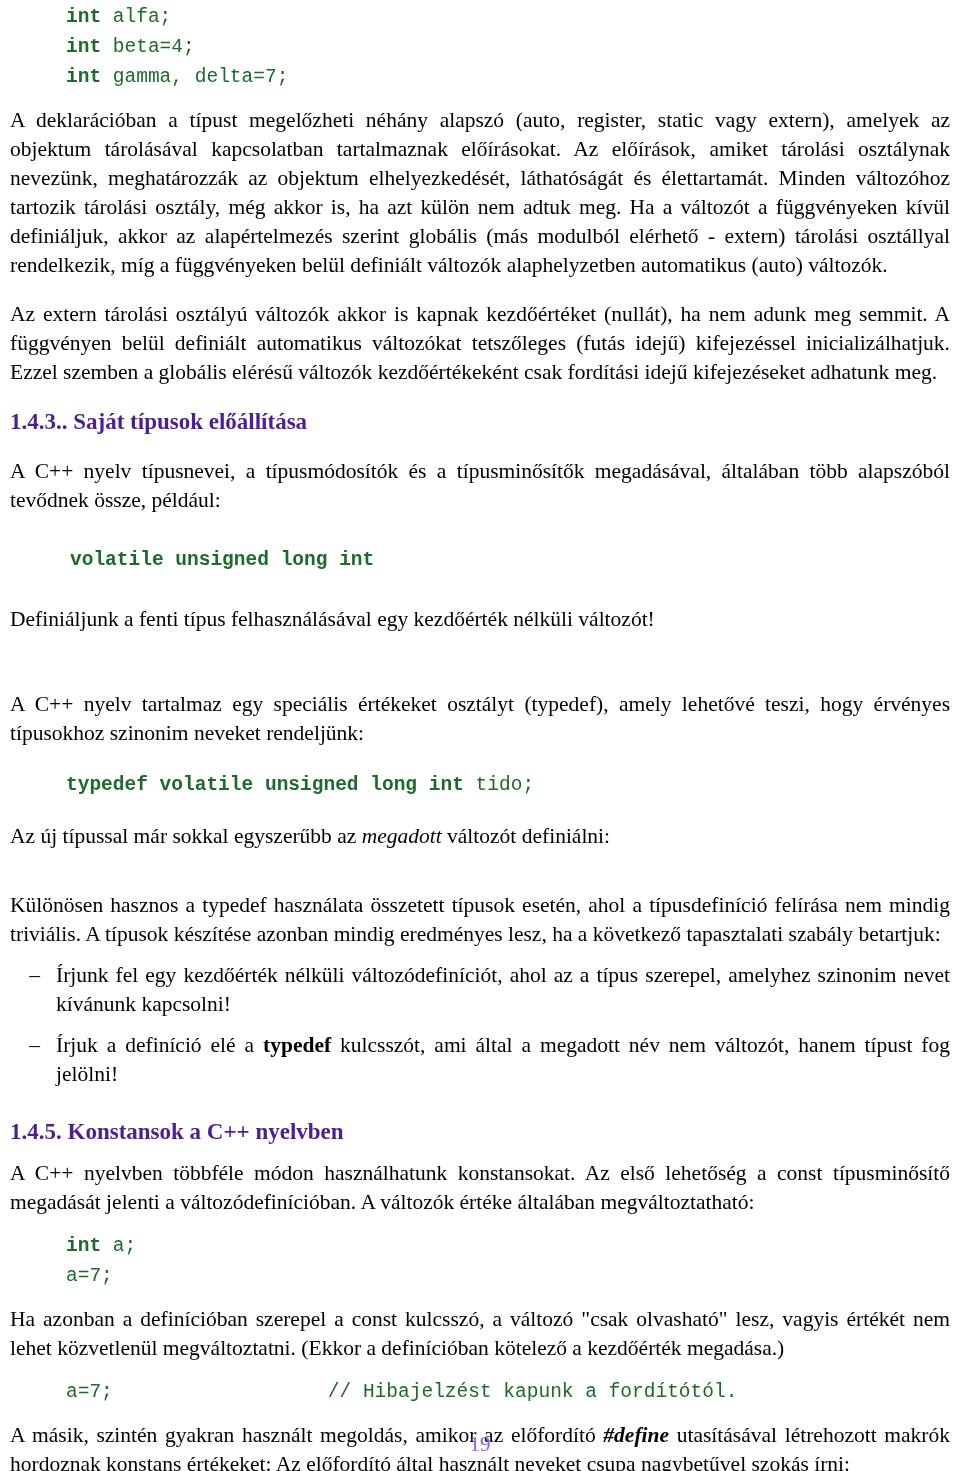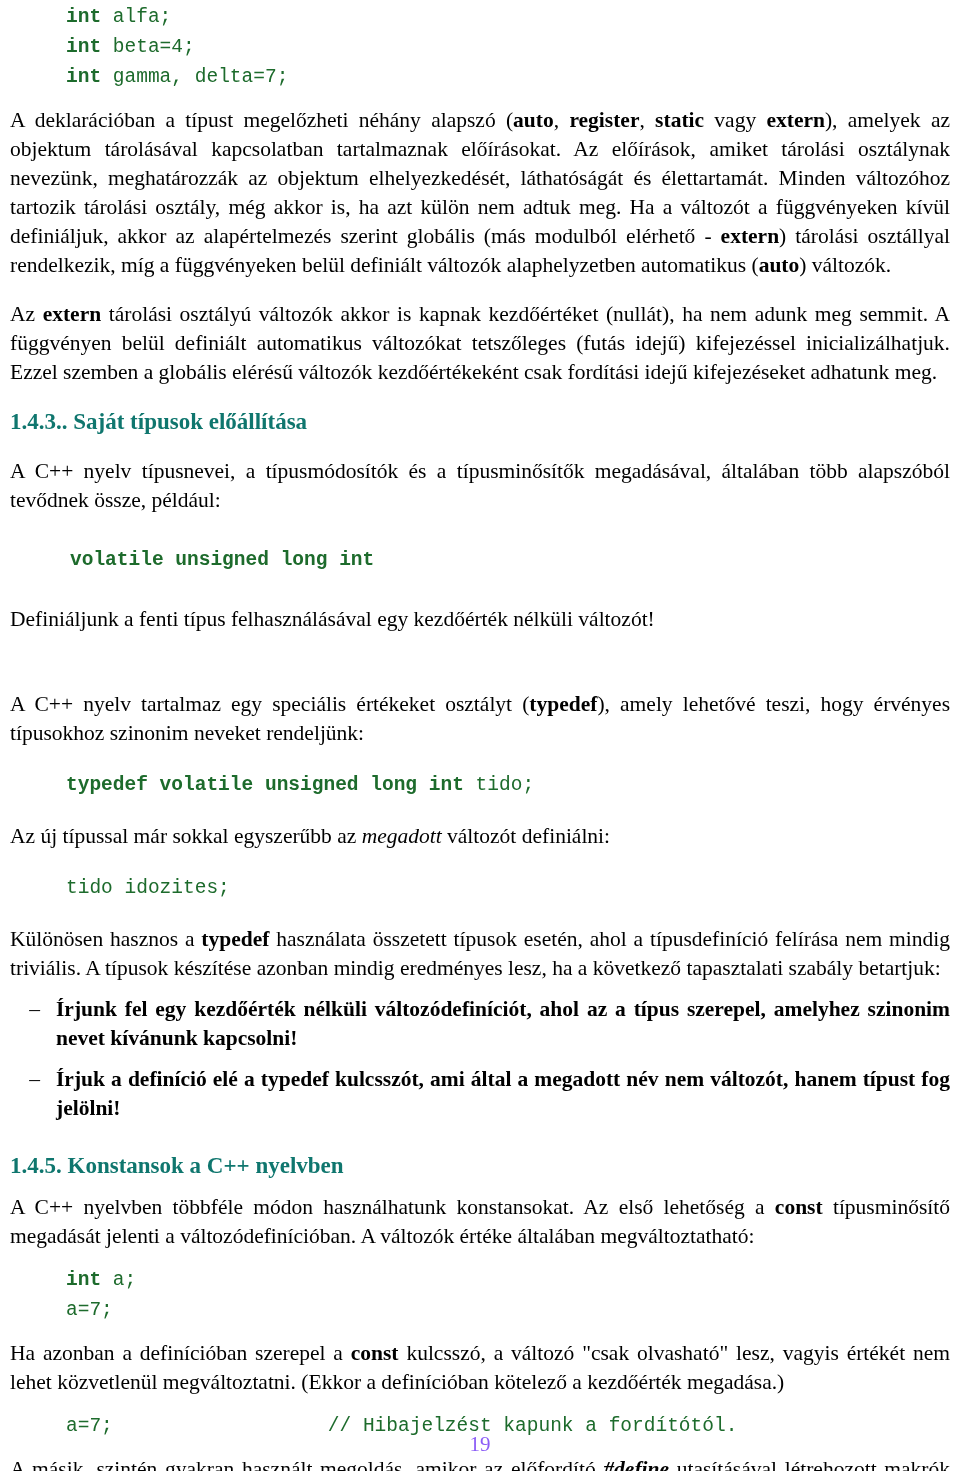--- a/index.html
+++ b/index.html
@@ -34,27 +34,27 @@
   .code .plain { font-weight: normal; }
   .indent-1 { padding-left: 52px; }
   .indent-2 { padding-left: 56px; font-family: Liberation Mono, monospace; }
   .para {
     font-size: 21.5px;
     line-height: 29px;
     text-align: justify;
     margin: 0;
     text-justify: inter-word;
   }
-  .para b { font-weight: bold; }
+  .para b { font-weight: normal; }
   .para i { font-style: italic; }
   .para .bi { font-weight: bold; font-style: italic; }
   .heading {
     font-family: "Liberation Serif", "DejaVu Serif", serif;
     font-weight: bold;
-    color: #0f766e;
+    color: #4c1d95;
     font-size: 23px;
     line-height: 30px;
     margin: 0;
   }
   .list {
     margin: 0;
     padding: 0;
     list-style: none;
   }
   .list li {
@@ -66,21 +66,20 @@
   .list .dash {
     width: 46px;
     flex: 0 0 46px;
     text-align: right;
     padding-right: 16px;
     box-sizing: border-box;
   }
   .list .txt {
     flex: 1 1 auto;
     text-align: justify;
-    font-weight: bold;
   }
   .pagenum {
     position: absolute;
     left: 0;
     right: 0;
     bottom: 18px;
     text-align: center;
     font-size: 21px;
     color: #8b5cf6;
   }
@@ -131,21 +130,20 @@
   <div class="gap-m"></div>
 
   <div class="code indent-1"><b>typedef volatile unsigned long int</b><span class="plain"> tido;</span></div>
 
   <div class="gap-m"></div>
 
   <p class="para"><span>Az új típussal már sokkal egyszerűbb az </span><i>megadott</i><span> változót definiálni:</span></p>
 
   <div class="gap-m"></div>
 
-  <div class="code indent-1"><span class="plain">tido idozites;</span></div>
 
   <div class="gap-m"></div>
 
   <p class="para"><span>Különösen hasznos a </span><b>typedef</b><span> használata összetett típusok esetén, ahol a típusdefiníció felírása nem mindig triviális. A típusok készítése azonban mindig eredményes lesz, ha a következő tapasztalati szabály betartjuk:</span></p>
 
   <div class="gap-s"></div>
 
   <ul class="list">
     <li>
       <span class="dash">–</span>

